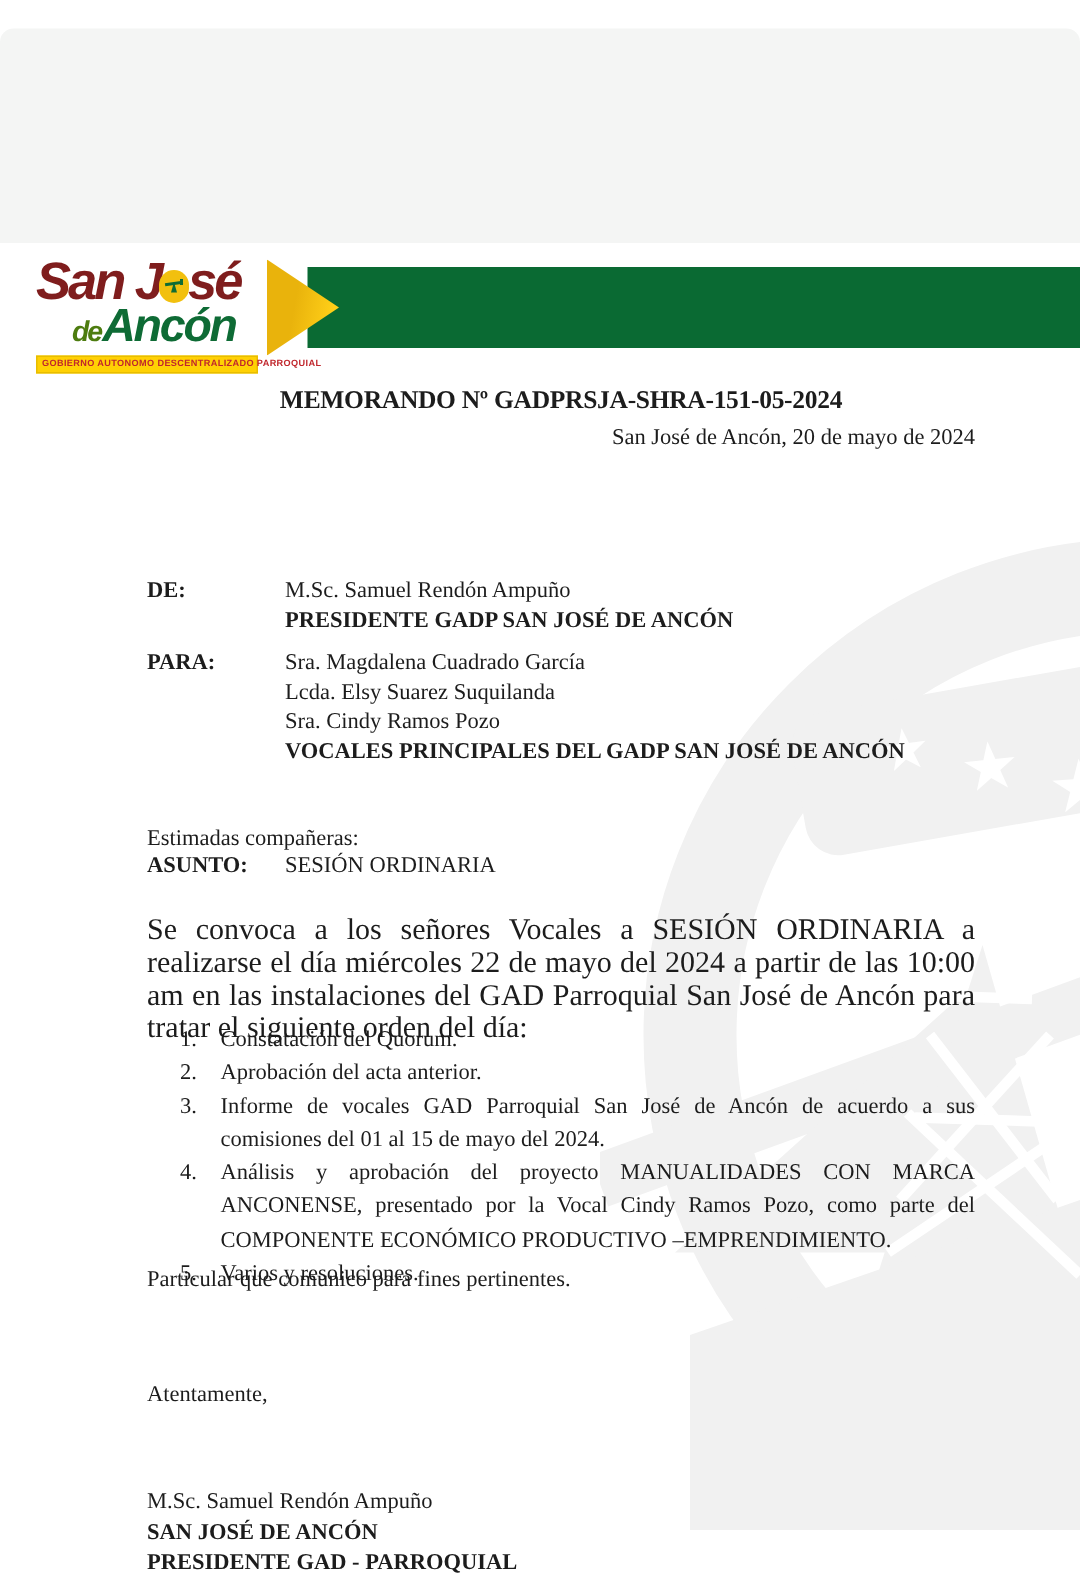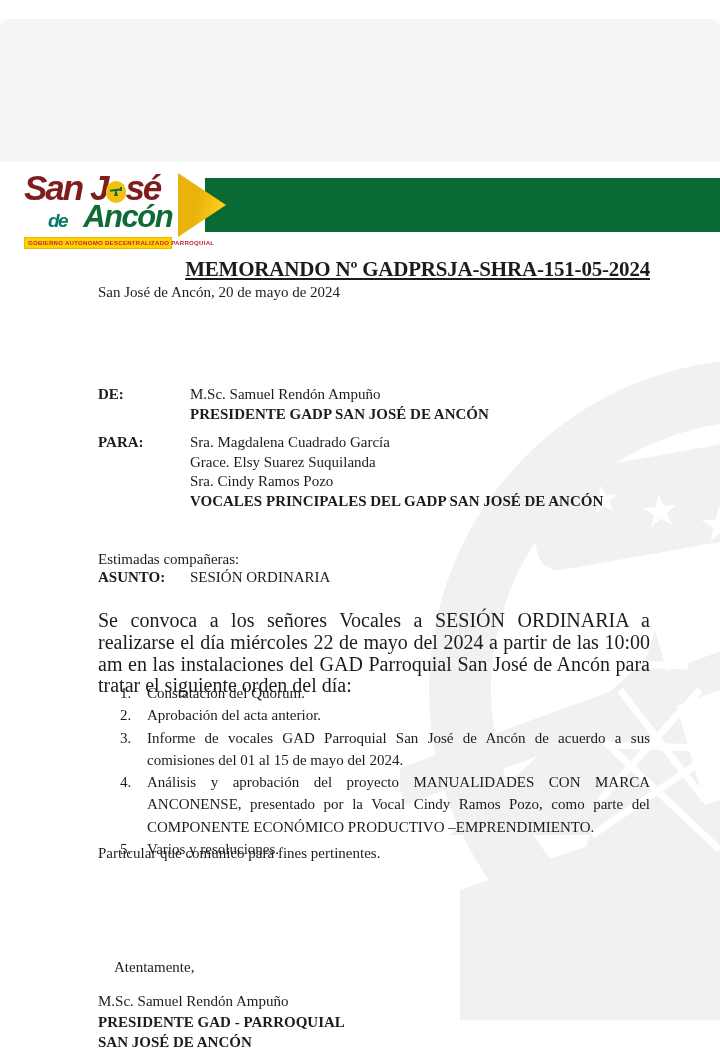--- a/index.html
+++ b/index.html
@@ -24,54 +24,54 @@
     background:linear-gradient(100deg,#e9b30c 40%,#ffcf18 85%);
     clip-path:polygon(0 0,100% 50%,0 100%);
   }
   .logo{
     position:absolute;left:24px;top:170px;width:160px;height:76px;
     font-family:"Liberation Sans","DejaVu Sans",sans-serif;
     font-style:italic;font-weight:bold;line-height:1;
   }
   .logo-line1{color:#7f1d1d;font-size:35px;letter-spacing:-2px;white-space:nowrap;}
   .logo-line2{color:#0e6b35;font-size:31px;letter-spacing:-1.5px;margin:-4px 0 0 24px;white-space:nowrap;}
-  .logo-de{color:#0f766e;font-size:19px;margin-right:16px;}
+  .logo-de{color:#4d7c0f;font-size:19px;margin-right:1px;}
   .logo-o-circle{
     display:inline-block;width:20px;height:20px;border-radius:50%;
     background:#f2c00e;position:relative;top:1px;margin:0 -1px;
     box-shadow:0 2px 0 #f2c00e;
   }
   .logo-o-circle svg{position:absolute;left:3px;top:4px;}
   .logo-tagline{
     margin-top:5px;background:#ffd104;color:#c0272d;
     font-style:normal;font-weight:bold;font-size:6.1px;letter-spacing:.25px;
     padding:2px 3px;text-align:center;white-space:nowrap;width:148px;
     border:1px solid #e8bd00;box-sizing:border-box;
   }
   
   .watermark{position:absolute;left:400px;top:330px;z-index:0;pointer-events:none;}
   
   .doc-abs{position:absolute;left:98px;right:70px;z-index:2;}
-  .memo-title{top:257px;text-align:right;font-weight:bold;font-size:21px;letter-spacing:-0.2px;text-decoration:underline;}
-  .memo-date{top:284px;font-size:15px;}
+  .memo-title{top:257px;text-align:center;font-weight:bold;font-size:17px;letter-spacing:-0.2px;}
+  .memo-date{top:284px;text-align:right;font-size:15px;}
   .meta-row{display:flex;font-size:15px;line-height:19.5px;}
   .meta-label{width:92px;font-weight:bold;flex:none;}
   .meta-lines{flex:1;}
   .bold{font-weight:bold;}
   .pos-de{top:385px;}
   .pos-para{top:433px;}
   .pos-asunto{top:568px;font-family:Liberation Serif, serif;}
   .salutation{top:551px;font-size:15px;}
   .body-par{top:610px;font-size:20px;line-height:21.8px;text-align:justify;text-align-last:left;}
   .agenda{top:682px;font-size:15px;line-height:22.3px;}
   .agenda-row{display:flex;}
   .agenda-num{width:49px;padding-left:22px;box-sizing:border-box;flex:none;}
   .agenda-text{flex:1;text-align:justify;text-align-last:left;}
   .closing{top:845px;font-size:15px;}
-  .farewell{top:959px;font-size:15px;margin-left:16px;}
+  .farewell{top:922px;font-size:15px;}
   .signature{top:991px;font-size:15px;line-height:20.5px;}
 </style>
 </head>
 <body>
 
 <svg class="watermark" width="320" height="730" viewBox="0 0 320 730">
   <g fill="none" stroke="#f1f1f1">
     <circle cx="360" cy="360" r="300" stroke-width="62"></circle>
   </g>
   <g fill="#f1f1f1">
@@ -121,21 +121,21 @@
   <div class="meta-lines">
     <div>M.Sc. Samuel Rendón Ampuño</div>
     <div class="bold">PRESIDENTE GADP SAN JOSÉ DE ANCÓN</div>
   </div>
 </div>
 
 <div class="doc-abs meta-row pos-para">
   <div class="meta-label">PARA:</div>
   <div class="meta-lines">
     <div>Sra. Magdalena Cuadrado García</div>
-    <div>Grace. Elsy Suarez Suquilanda</div>
+    <div>Lcda. Elsy Suarez Suquilanda</div>
     <div>Sra. Cindy Ramos Pozo</div>
     <div class="bold">VOCALES PRINCIPALES DEL GADP SAN JOSÉ DE ANCÓN</div>
   </div>
 </div>
 
 <div class="doc-abs meta-row pos-asunto">
   <div class="meta-label">ASUNTO:</div>
   <div class="meta-lines">
     <div>SESIÓN ORDINARIA</div>
   </div>
@@ -165,15 +165,15 @@
     <div class="agenda-num">5.</div>
     <div class="agenda-text">Varios y resoluciones.</div>
   </div>
 </div>
 
 <div class="doc-abs closing">Particular que comunico para fines pertinentes.</div>
 <div class="doc-abs farewell">Atentamente,</div>
 
 <div class="doc-abs signature">
   <div>M.Sc. Samuel Rendón Ampuño</div>
+  <div class="bold">SAN JOSÉ DE ANCÓN</div>
   <div class="bold">PRESIDENTE GAD - PARROQUIAL</div>
-  <div class="bold">SAN JOSÉ DE ANCÓN</div>
 </div>
 
 </body></html>

